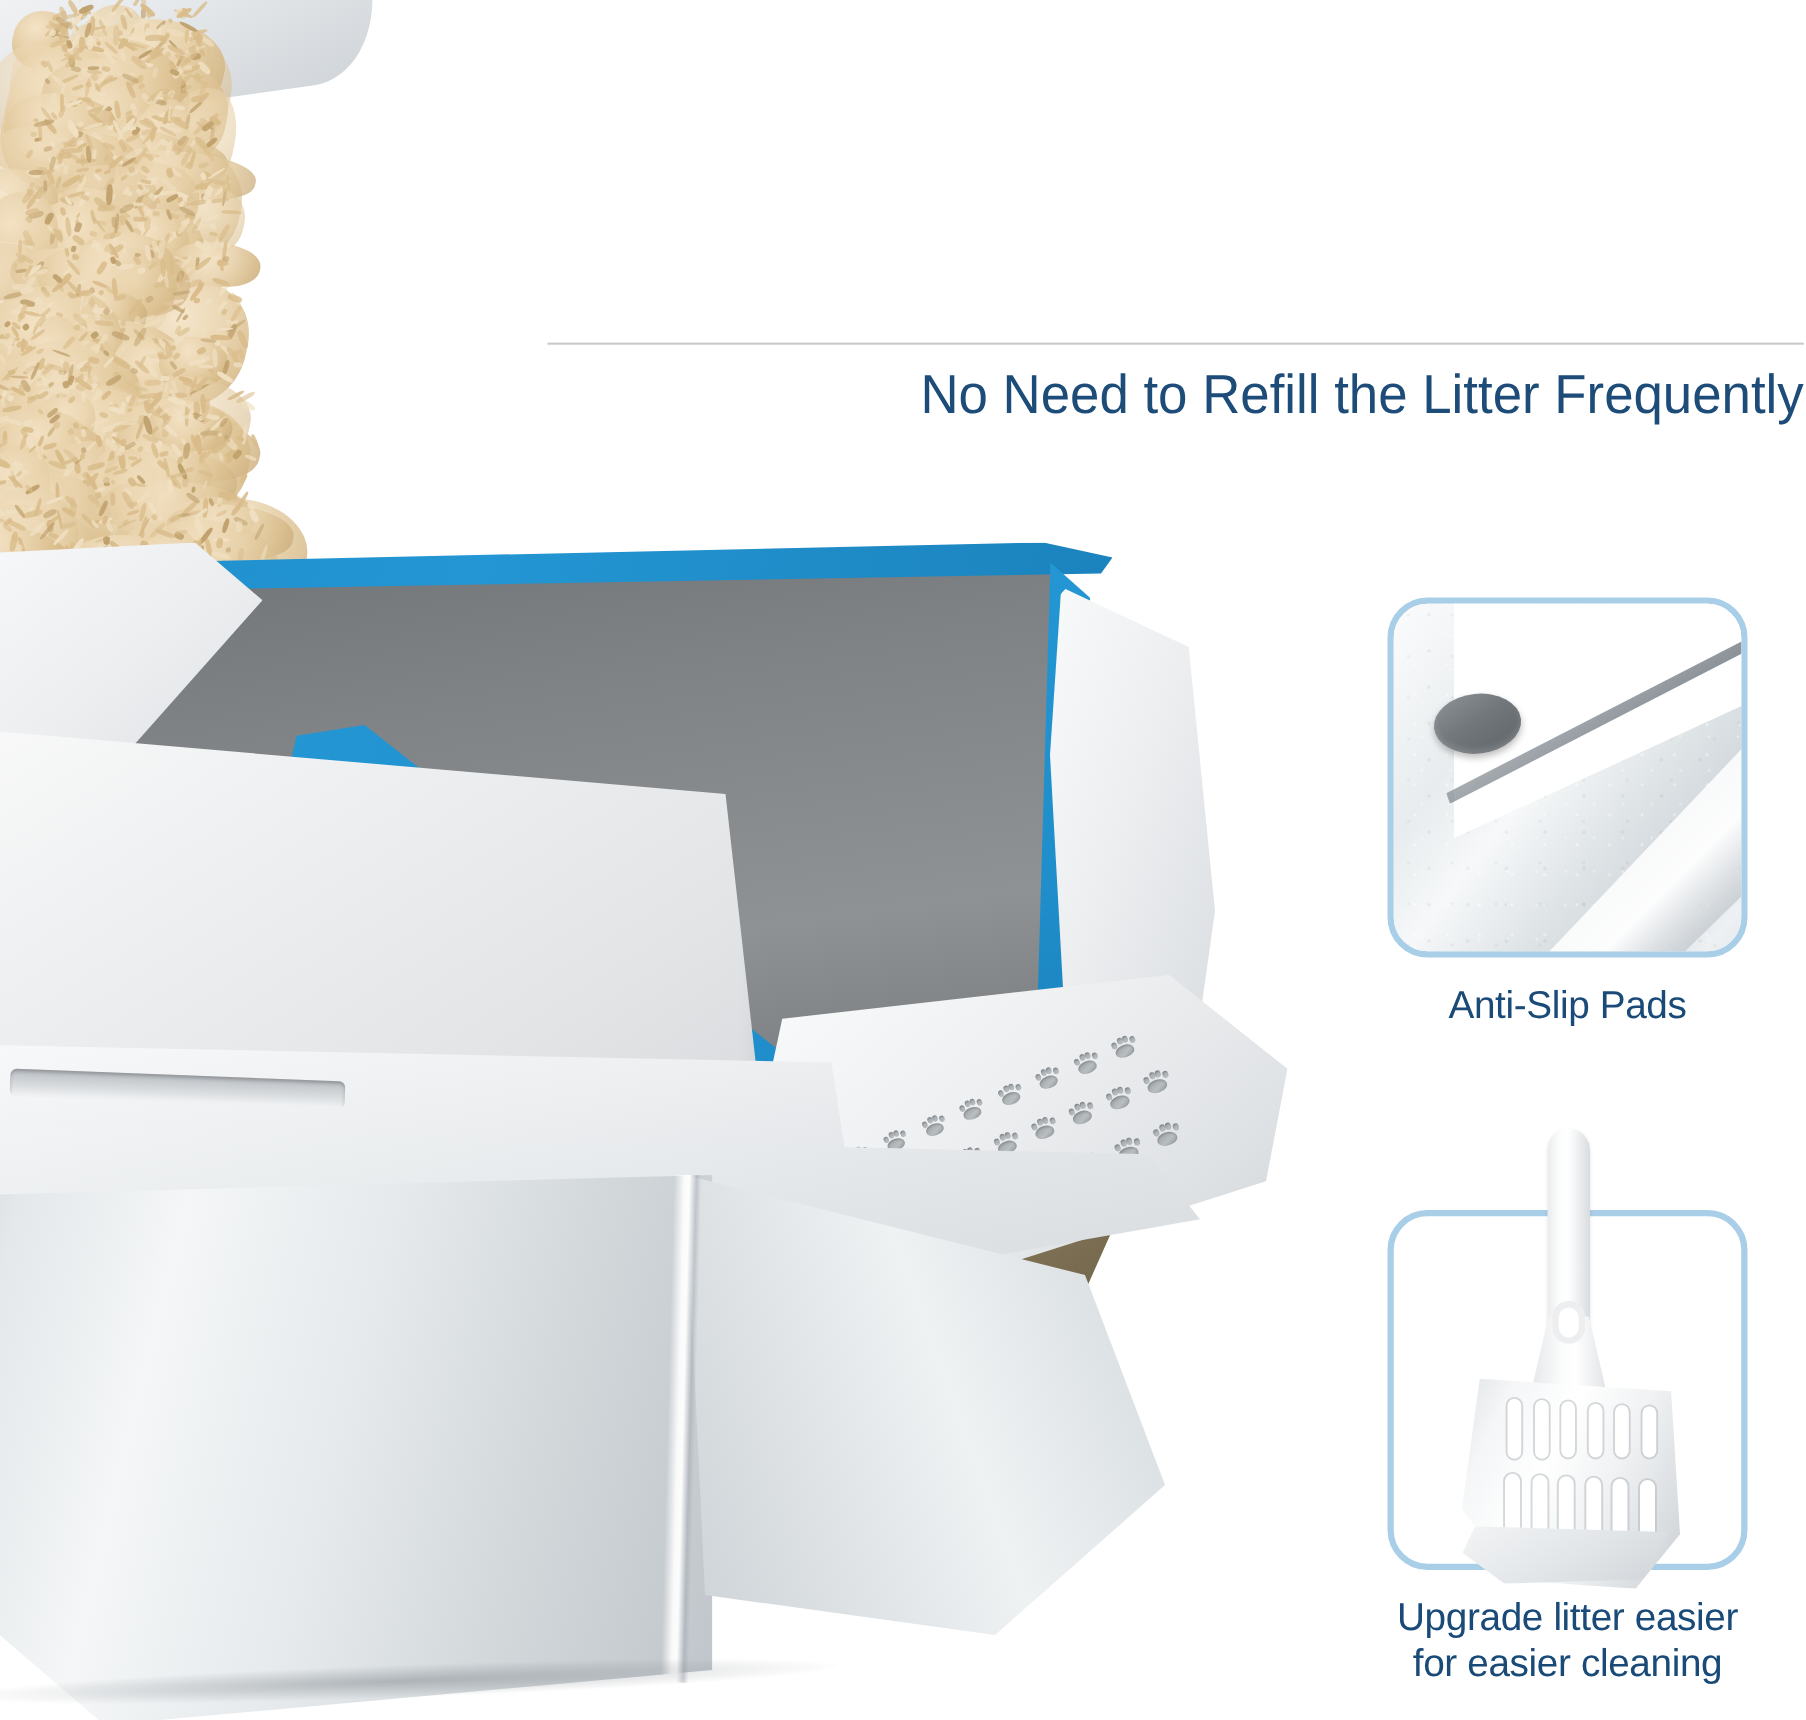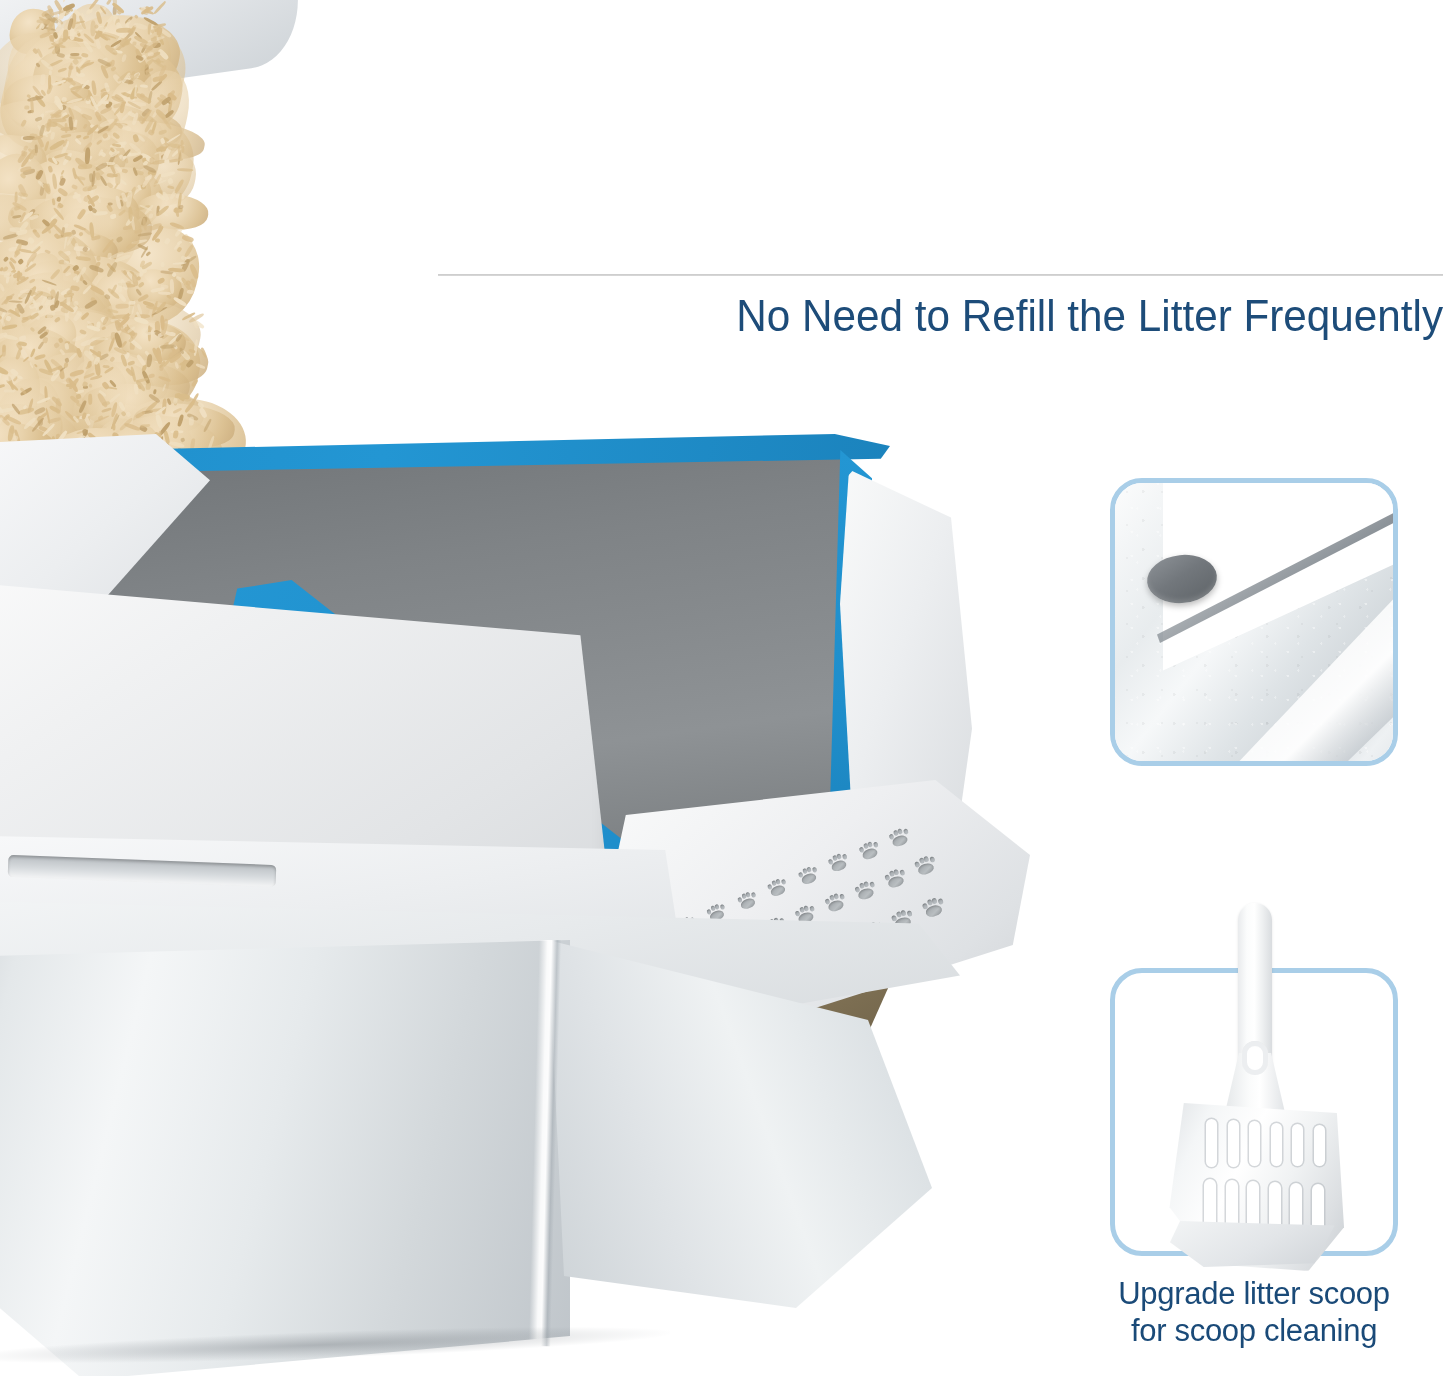--- a/index.html
+++ b/index.html
@@ -2359,20 +2359,21 @@
   <div class="callout" id="callout-pads">
     <div class="callout-frame">
       <div class="pad-photo">
         <div class="pad-texture"></div>
         <div class="pad-topedge"></div>
         <div class="pad-topedge-line"></div>
         <div class="pad-diagonal-shine"></div>
         <div class="pad-dot"></div>
       </div>
     </div>
+    <div class="callout-label">Anti-Slip Pads</div>
   </div>
 
   <div class="callout" id="callout-scoop">
     <div class="callout-frame">
       <div class="scoop" id="scoop">
         <div class="scoop-handle"></div>
         <div class="scoop-neck"></div>
         <div class="scoop-hang-hole"></div>
         <div class="scoop-blade" id="scoop-blade">
             <div class="slot" style="left: 40px; top: 16px; width: 11px; height: 48px;"></div>
@@ -2385,18 +2386,18 @@
             <div class="slot" style="left: 102.5px; top: 79px; width: 12px; height: 54.5px;"></div>
             <div class="slot" style="left: 126px; top: 20.8px; width: 11px; height: 42px;"></div>
             <div class="slot" style="left: 124px; top: 80px; width: 12px; height: 52px;"></div>
             <div class="slot" style="left: 147.5px; top: 22px; width: 11px; height: 40.5px;"></div>
             <div class="slot" style="left: 145.5px; top: 81px; width: 12px; height: 49.5px;"></div>
           </div>
         <div class="scoop-lip"></div>
       </div>
     </div>
     <div class="callout-label">
-      <div>Upgrade litter scoop</div>
-      <div>for scoop cleaning</div>
+      <div>Upgrade litter easier</div>
+      <div>for easier cleaning</div>
     </div>
   </div>
 
 </div>
 
 </body></html>

